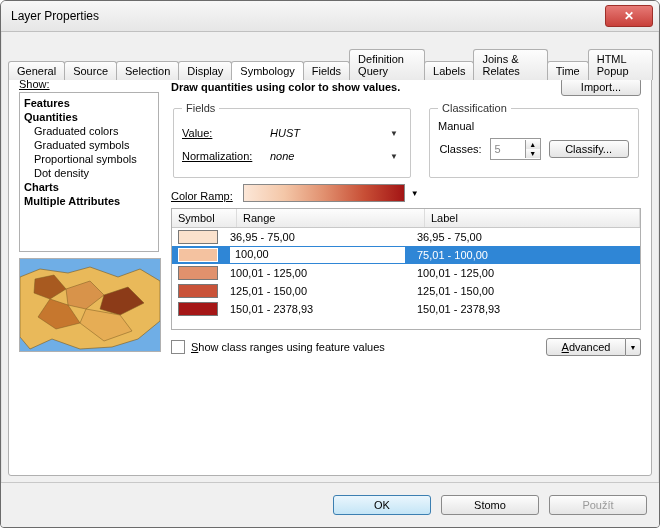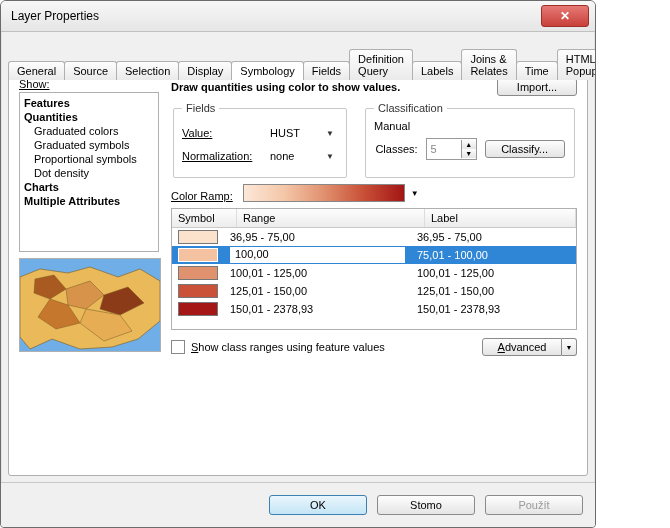--- a/index.html
+++ b/index.html
@@ -1,16 +1,16 @@
 <!DOCTYPE html>
 <html><head>
 <meta charset="utf-8">
 <style>
   html, body { margin: 0; padding: 0; font-family: "Segoe UI", Tahoma, sans-serif; font-size: 11px; color: #000; background: #fff; }
-  .window { width: 596px; height: 528px; box-sizing: border-box; border: 1px solid #6b6b6b; border-radius: 6px 6px 4px 4px; overflow: hidden; background: #f0f0f0; display: flex; flex-direction: column; box-shadow: 0 0 0 1px rgba(0,0,0,.05) inset; }
+  .window { width: 660px; height: 528px; box-sizing: border-box; border: 1px solid #6b6b6b; border-radius: 6px 6px 4px 4px; overflow: hidden; background: #f0f0f0; display: flex; flex-direction: column; box-shadow: 0 0 0 1px rgba(0,0,0,.05) inset; }
   .titlebar { height: 30px; background: linear-gradient(#f7f7f7,#e6e6e6); display: flex; align-items: center; padding: 0 6px 0 10px; border-bottom: 1px solid #c0c0c0; }
   .titlebar .title { flex: 1; font-size: 12px; }
   .close-btn { width: 46px; height: 20px; background: linear-gradient(#e67a76,#c8403a); border: 1px solid #9e2f29; border-radius: 3px; display: flex; align-items: center; justify-content: center; cursor: default; }
   .close-x { color: #fff; font-weight: bold; font-size: 12px; line-height: 12px; }
   .body { flex: 1; padding: 6px 7px 6px 7px; display: flex; flex-direction: column; }
   .tabs { display: flex; align-items: flex-end; gap: 0; position: relative; z-index: 1; }
   .tab { padding: 3px 8px 3px 8px; border: 1px solid #b0b0b0; border-bottom: none; background: linear-gradient(#fdfdfd,#eaeaea); border-radius: 3px 3px 0 0; margin-right: -1px; cursor: default; position: relative; top: 11px; font-size: 11px; }
   .tab.active { background: #fff; z-index: 2; }
   .tabpage { flex: 1; background: #fff; border: 1px solid #b0b0b0; border-radius: 0 3px 3px 3px; padding: 8px 10px 24px 10px; display: flex; flex-direction: column; }
   .top-row { display: flex; }
@@ -27,21 +27,21 @@
   .btn.disabled { color: #9a9a9a; }
   .fieldsets { display: flex; gap: 14px; margin-top: 6px; }
   fieldset { border: 1px solid #c8c8c8; border-radius: 2px; padding: 6px 8px 8px 8px; }
   fieldset legend { padding: 0 4px; color: #333; }
   .fs-fields { flex: 1; }
   .fs-class { width: 192px; }
   .formrow { display: flex; align-items: center; gap: 6px; margin: 3px 0; }
   .formrow label { min-width: 78px; text-decoration: underline; }
   .combo { flex: 1; display: flex; align-items: center; border: 1px solid #999; background: #fff; height: 20px; padding: 0 4px; justify-content: space-between; }
   .combo .arrow { font-size: 8px; color: #333; }
-  .combo.flat { border: none; background: transparent; justify-content: flex-end; gap: 10px; }
+  .combo.flat { border: none; background: transparent; justify-content: flex-end; gap: 10px; font-style: italic; }
   .class-center { text-align: left; margin-bottom: 6px; }
   .spin { display: inline-flex; align-items: center; border: 1px solid #999; height: 20px; }
   .spin .val { width: 26px; text-align: left; padding: 0 4px; color: #888; }
   .spin .sbtns { display: flex; flex-direction: column; }
   .spin .sbtn { width: 14px; height: 9px; border-left: 1px solid #999; font-size: 7px; text-align: center; line-height: 9px; background: linear-gradient(#fdfdfd,#e5e5e5); }
   .ramp-row { display: flex; align-items: flex-end; gap: 10px; margin-top: 6px; }
   .ramp { width: 160px; height: 16px; border: 1px solid #888; background: linear-gradient(90deg, #fce7d8, #f4c7a8, #e1906f, #c84f36, #a31515); }
   .ramp-wrap { display: flex; align-items: center; gap: 6px; }
   .grid { border: 1px solid #b0b0b0; background: #fff; margin-top: 6px; flex: 1; min-height: 120px; }
   .grid-header { display: flex; background: linear-gradient(#fdfdfd,#ececec); border-bottom: 1px solid #c8c8c8; }

